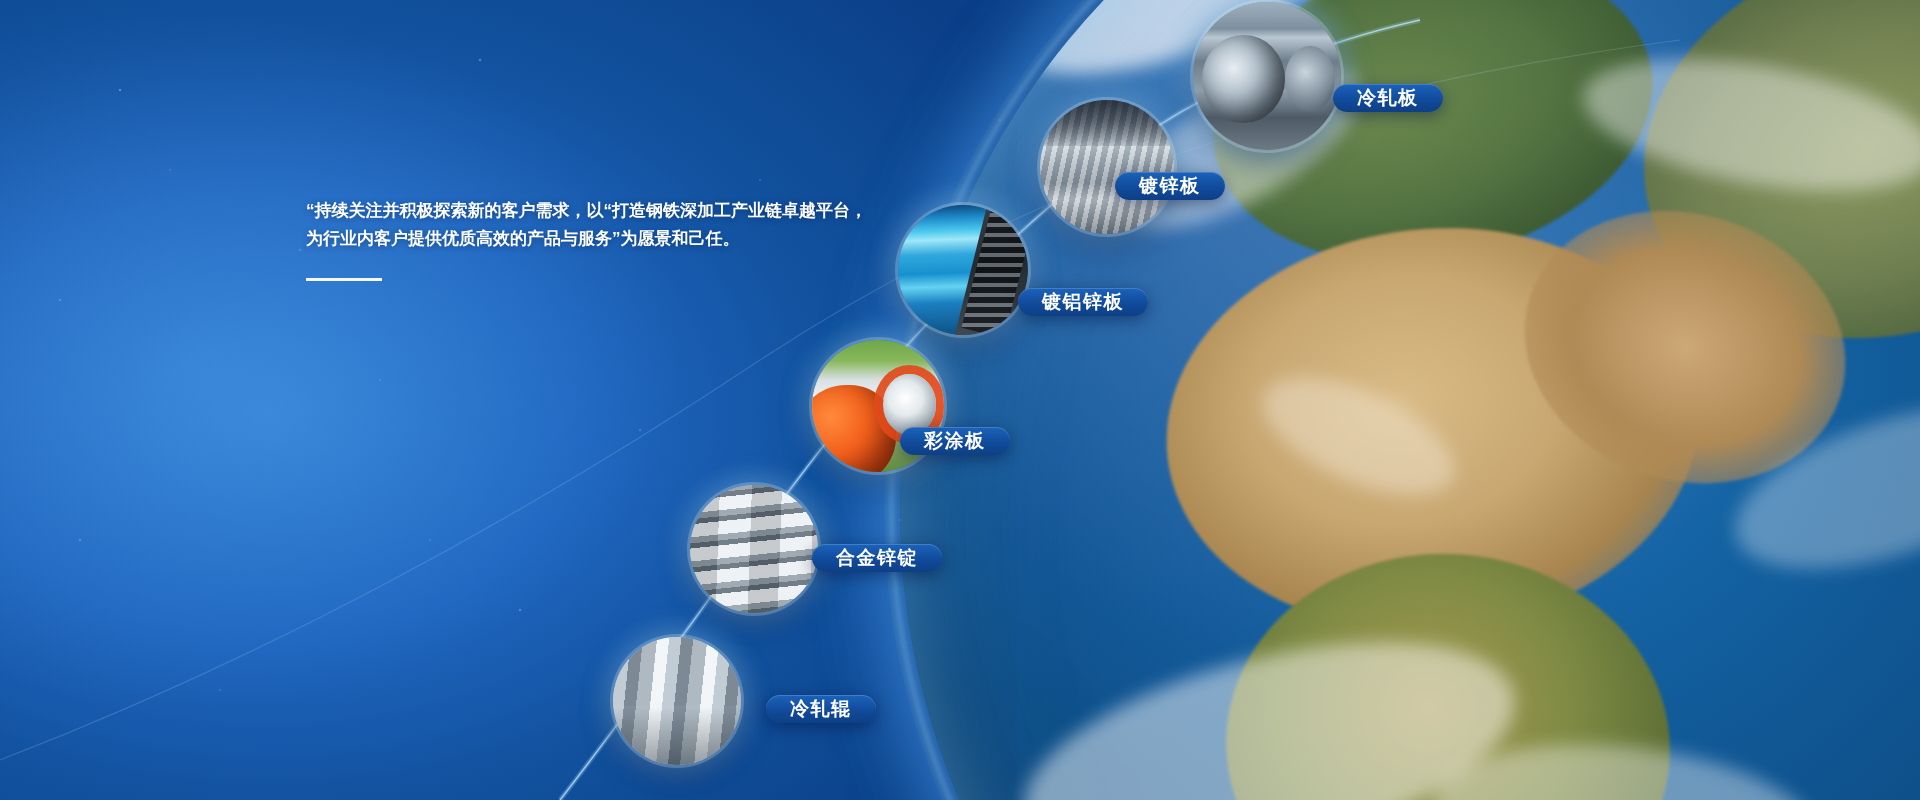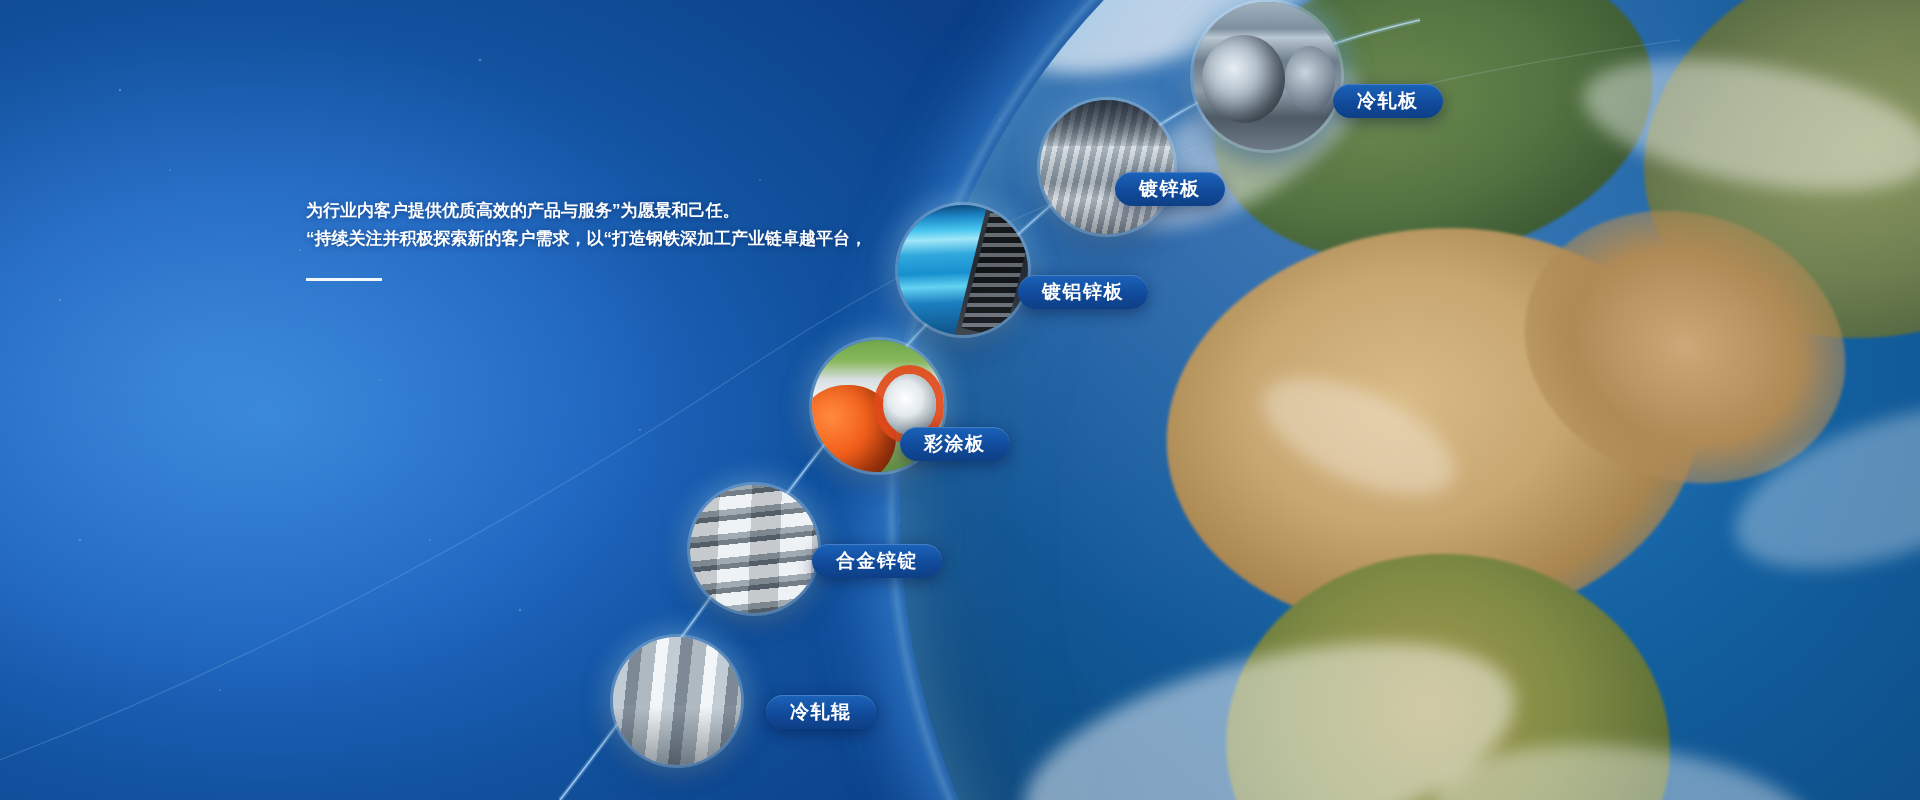--- a/index.html
+++ b/index.html
@@ -170,21 +170,21 @@
     box-shadow:
       0 0 0 3px rgba(255,255,255,.22),
       0 10px 30px rgba(0,15,50,.55),
       0 0 34px rgba(120,195,255,.30);
   }
   .thumb .art{ position:absolute; inset:0; }
 
   .pill{
     position:absolute;
     display:flex; align-items:center; justify-content:center;
-    height:34px;
+    height:28px;
     padding:0 24px;
     border-radius:21px;
     background:linear-gradient(180deg, #1b63bb 0%, #114b9b 55%, #0d3f86 100%);
     color:#ffffff;
     font-size:19px;
     font-weight:700;
     letter-spacing:1.5px;
     white-space:nowrap;
     box-shadow:0 4px 16px rgba(0,15,55,.45), inset 0 1px 0 rgba(255,255,255,.18);
     cursor:pointer;
@@ -339,22 +339,22 @@
   </div>
 
   <svg class="arc" viewBox="0 0 1920 800">
     <path d="M 560 800 C 700 620, 820 430, 950 300 C 1080 170, 1200 70, 1420 20" fill="none" stroke="rgba(215,238,255,.72)" stroke-width="1.6"></path>
     <path d="M 560 800 C 700 620, 820 430, 950 300 C 1080 170, 1200 70, 1420 20" fill="none" stroke="rgba(160,215,255,.25)" stroke-width="5"></path>
     <path d="M 0 760 C 260 660, 520 520, 760 360 C 1020 190, 1300 90, 1680 40" fill="none" stroke="rgba(190,225,255,.18)" stroke-width="1.2"></path>
   </svg>
 
   <div class="copy">
     <div class="subcopy">
+      <span class="line">“持续关注并积极探索新的客户需求，以“打造钢铁深加工产业链卓越平台，</span>
       <span class="line">为行业内客户提供优质高效的产品与服务”为愿景和己任。</span>
-      <span class="line">“持续关注并积极探索新的客户需求，以“打造钢铁深加工产业链卓越平台，</span>
     </div>
     <div class="rule"></div>
   </div>
 
   <div class="node">
     <div class="thumb" style="left:1193px; top:2px; width:148px; height:148px;">
       <div class="art art-coils"></div>
     </div>
     <div class="glow-edge" style="left:1193px; top:2px; width:148px; height:148px;"></div>
     <div class="pill" style="left:1333px; top:84px;">冷轧板</div>
@@ -366,21 +366,21 @@
     </div>
     <div class="glow-edge" style="left:1040px; top:100px; width:134px; height:134px;"></div>
     <div class="pill" style="left:1115px; top:172px;">镀锌板</div>
   </div>
 
   <div class="node">
     <div class="thumb" style="left:898px; top:205px; width:130px; height:130px;">
       <div class="art art-cyan"></div>
     </div>
     <div class="glow-edge" style="left:898px; top:205px; width:130px; height:130px;"></div>
-    <div class="pill" style="left:1018px; top:275px;">镀铝锌板</div>
+    <div class="pill" style="left:1018px; top:288px;">镀铝锌板</div>
   </div>
 
   <div class="node">
     <div class="thumb" style="left:812px; top:340px; width:132px; height:132px;">
       <div class="art art-orange"></div>
     </div>
     <div class="glow-edge" style="left:812px; top:340px; width:132px; height:132px;"></div>
     <div class="pill" style="left:900px; top:427px;">彩涂板</div>
   </div>
 

